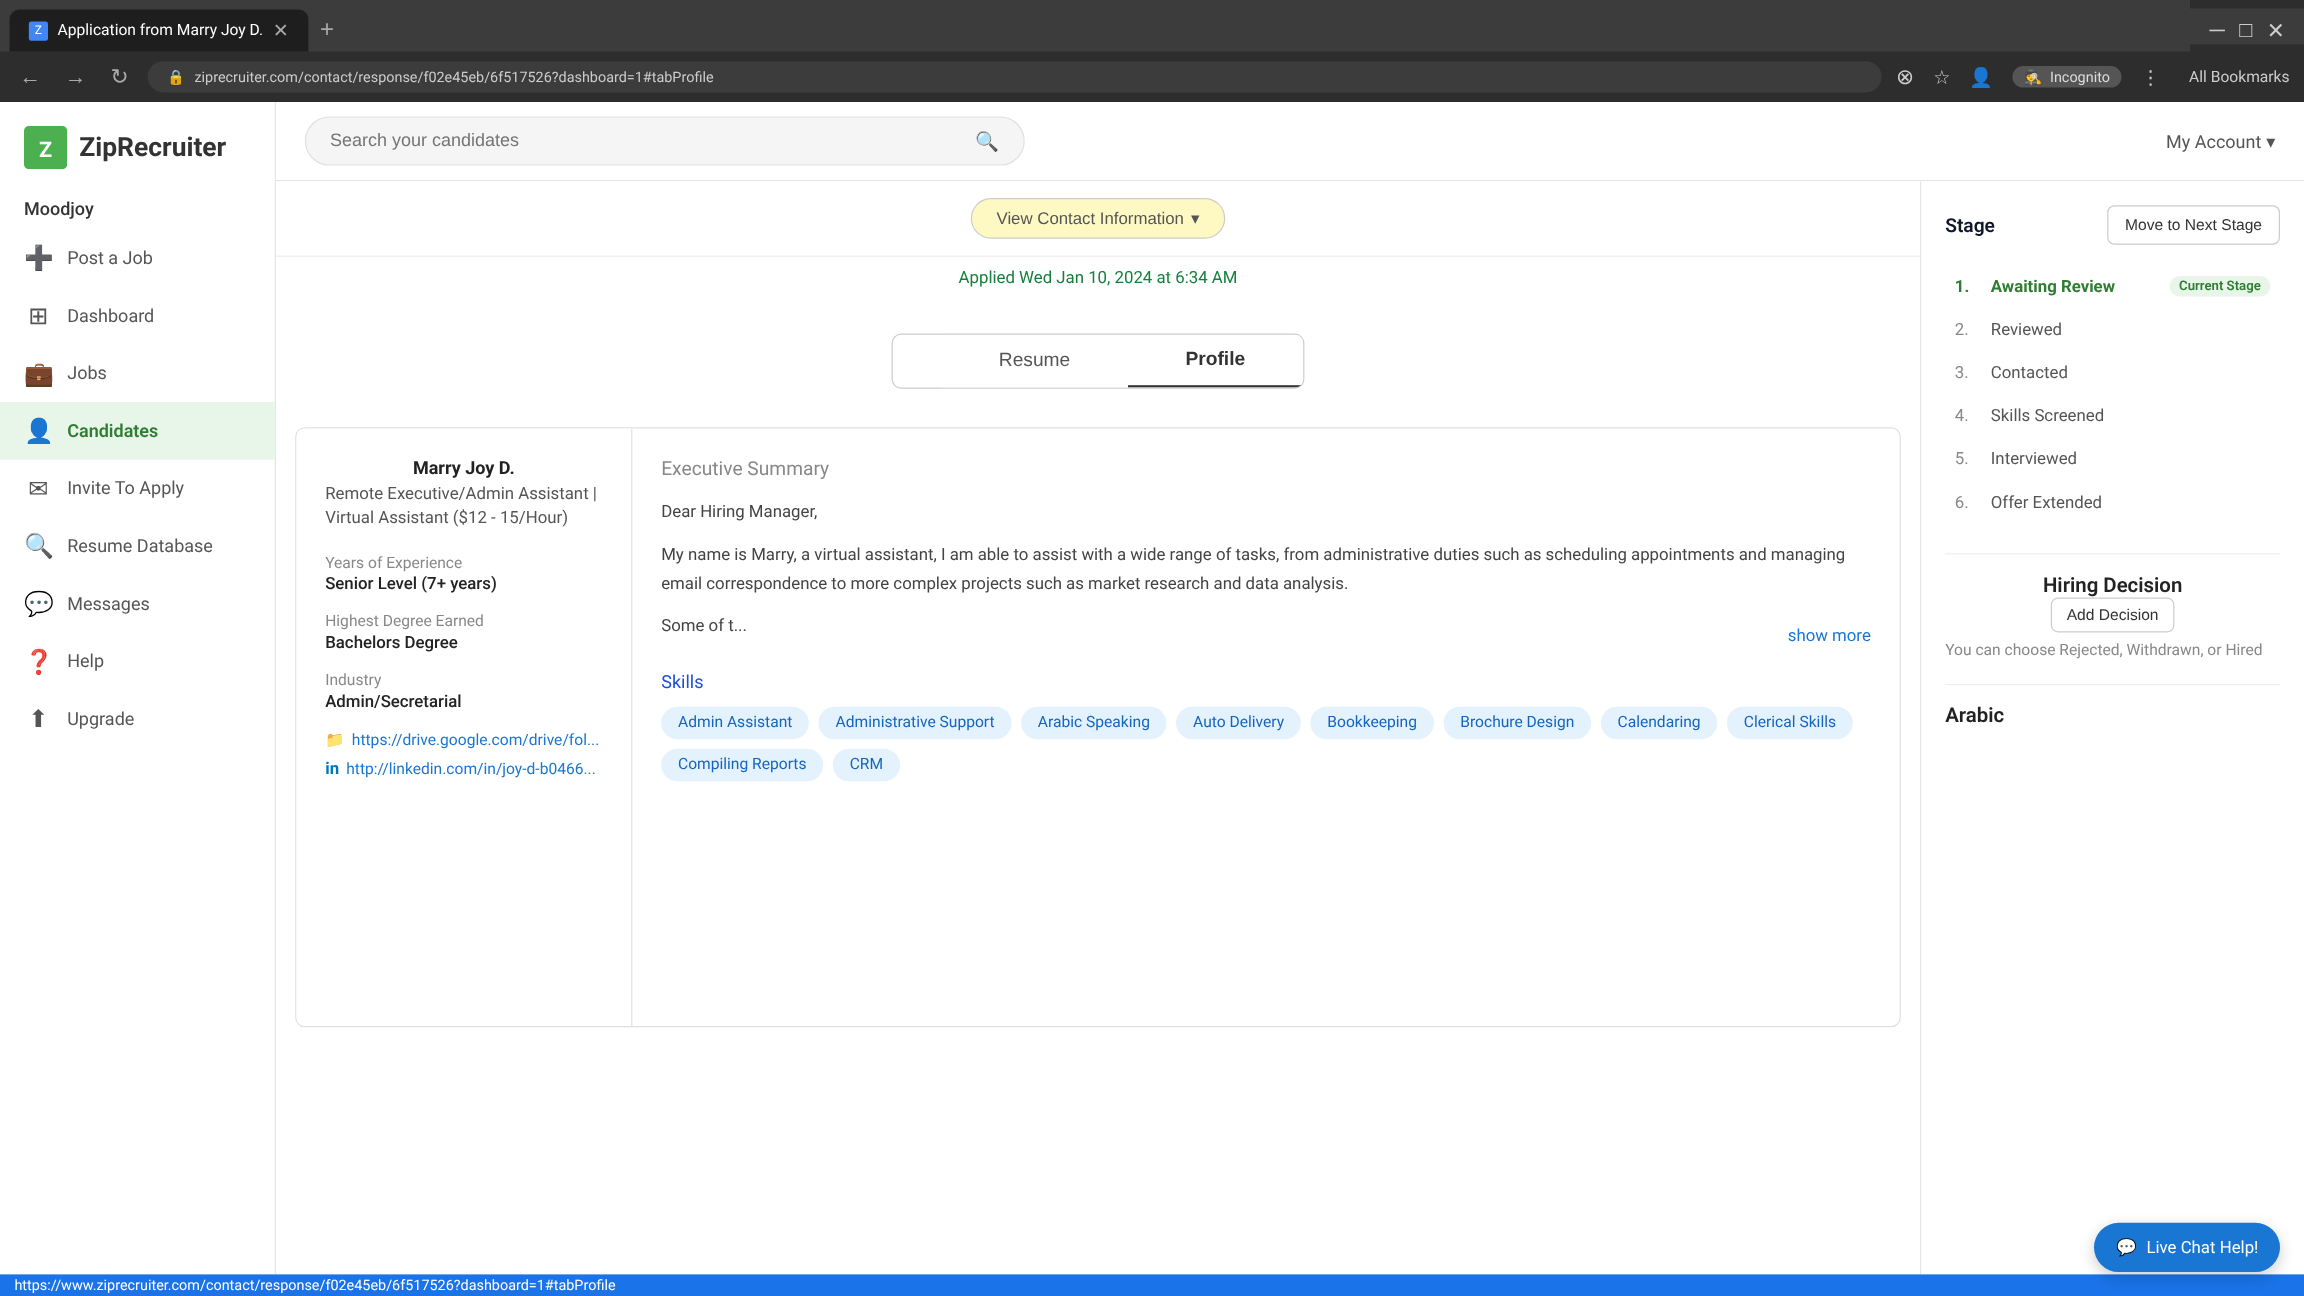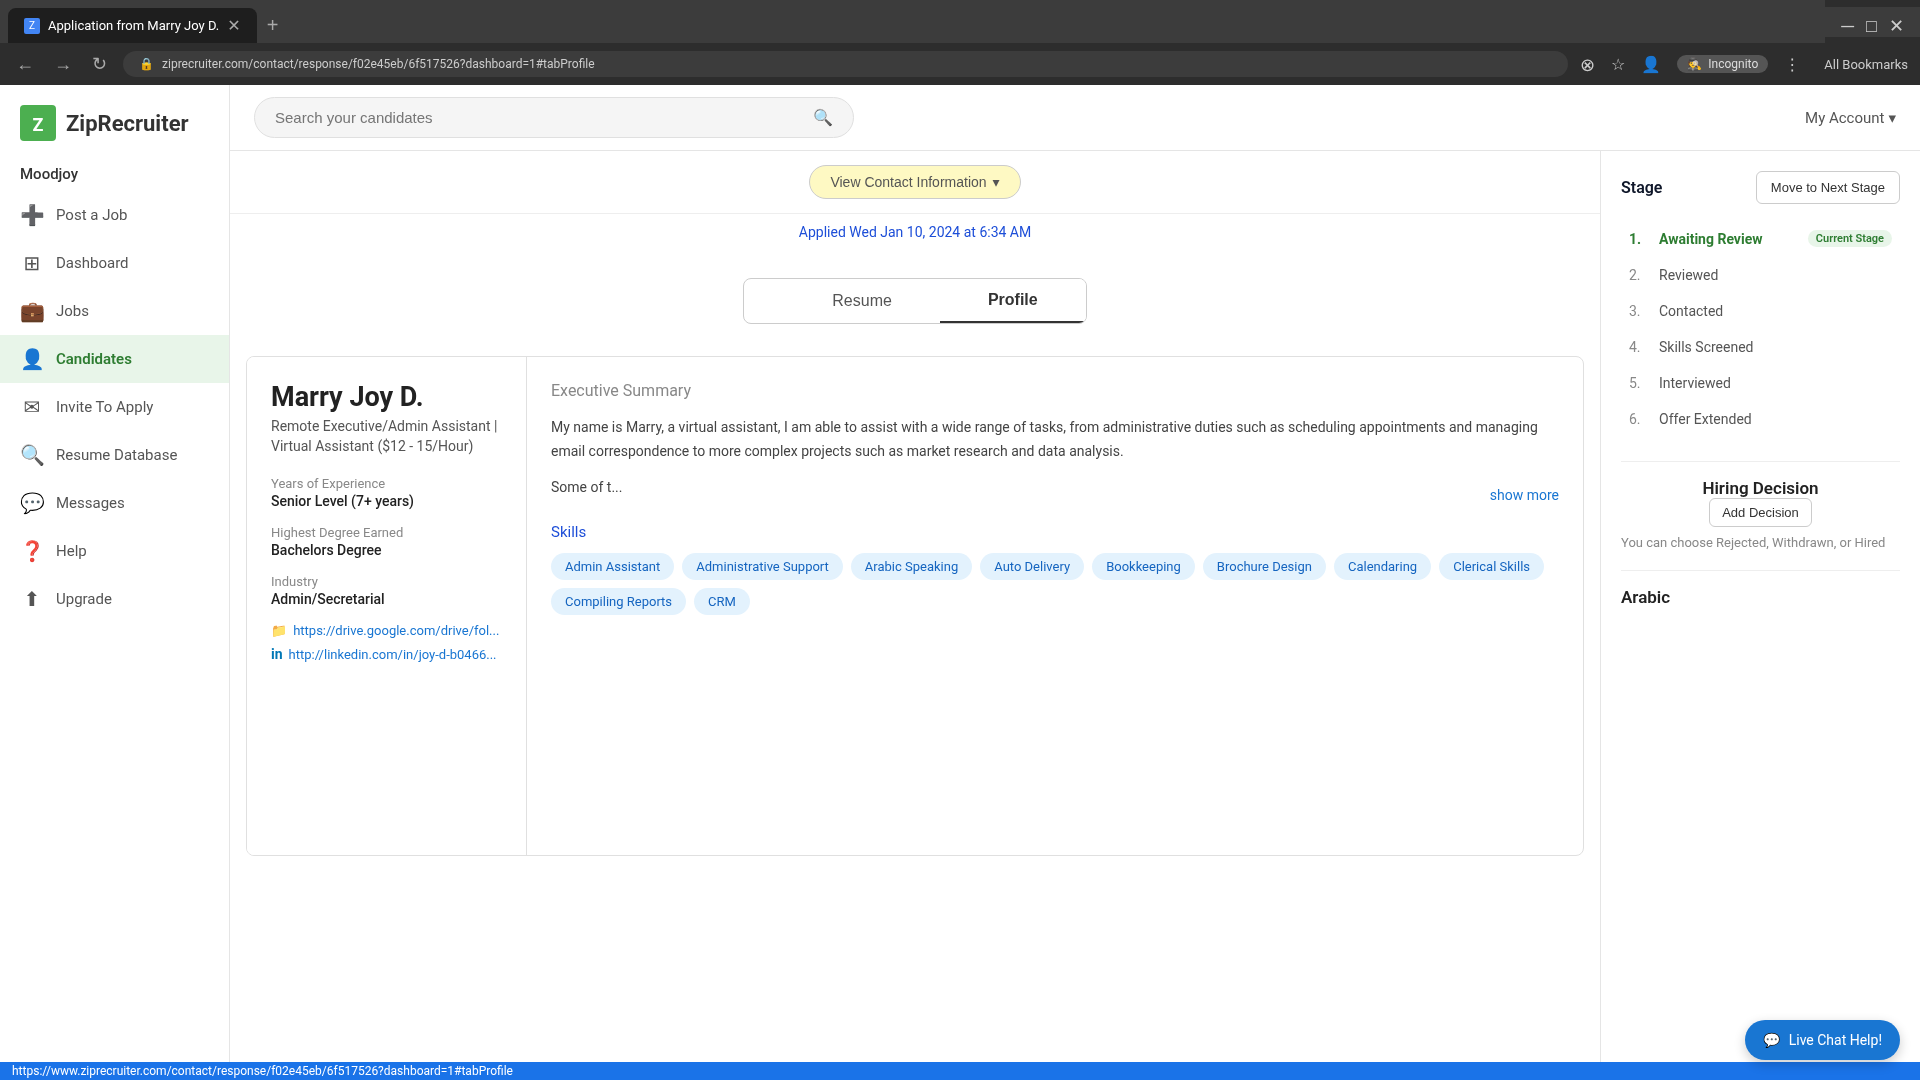--- a/index.html
+++ b/index.html
@@ -42,27 +42,27 @@
     .search-bar input { background: none; border: none; outline: none; font-size: 15px; color: #999; width: 100%; }
     .header-right { margin-left: auto; color: #555; font-size: 15px; display: flex; align-items: center; gap: 4px; cursor: pointer; }
 
     
     .main-content { flex: 1; display: flex; overflow: hidden; }
 
     
     .center-panel { flex: 1; overflow-y: auto; background: #fff; }
     .view-contact-bar { display: flex; justify-content: center; padding: 14px; border-bottom: 1px solid #eee; }
     .view-contact-btn { background: #fef9c3; border: 1px solid #ccc; border-radius: 20px; padding: 8px 20px; font-size: 14px; color: #555; cursor: pointer; display: flex; align-items: center; gap: 6px; }
-    .applied-info { text-align: center; padding: 10px; color: #1d4ed8; font-size: 14px; }
+    .applied-info { text-align: center; padding: 10px; color: #15803d; font-size: 14px; }
     .tabs-row { display: flex; justify-content: center; gap: 0; margin: 16px auto; border: 1px solid #ccc; border-radius: 8px; overflow: hidden; width: fit-content; padding-left: 40px; }
     .tab-btn { padding: 12px 48px; font-size: 16px; cursor: pointer; background: #fff; border: none; color: #555; }
     .tab-btn.active { background: #fff; font-weight: 600; color: #333; border-bottom: 2px solid #333; }
     .profile-content { display: flex; margin: 16px; gap: 0; border: 1px solid #e0e0e0; border-radius: 8px; overflow: hidden; min-height: 500px; }
     .profile-left { width: 280px; background: #fff; padding: 24px; border-right: 1px solid #e0e0e0; flex-shrink: 0; }
-    .profile-name { font-size: 27px; font-weight: 700; color: #222; margin-bottom: 4px; }
+    .profile-name { font-size: 15px; font-weight: 700; color: #222; margin-bottom: 4px; text-align: center; }
     .profile-title { font-size: 14px; color: #555; margin-bottom: 20px; line-height: 1.4; }
     .profile-section { margin-bottom: 16px; }
     .profile-label { font-size: 13px; color: #888; margin-bottom: 2px; }
     .profile-value { font-size: 14px; color: #222; font-weight: 500; }
     .profile-link { font-size: 13px; color: #1976d2; text-decoration: none; display: flex; align-items: center; gap: 6px; margin-bottom: 8px; }
     .profile-right { flex: 1; padding: 24px; }
     .exec-summary-title { font-size: 16px; color: #888; margin-bottom: 16px; }
     .exec-summary-body { font-size: 14px; color: #444; line-height: 1.7; }
     .show-more { color: #1976d2; font-size: 14px; cursor: pointer; float: right; margin-top: 8px; }
     .skills-section { margin-top: 24px; }
@@ -245,20 +245,21 @@
               <a class="profile-link">
                 <span style="font-weight:bold;color:#0077b5;font-size:14px">in</span>
                 <span>http://linkedin.com/in/joy-d-b0466...</span>
               </a>
             </div>
           </div>
 
           <div class="profile-right">
             <div class="exec-summary-title">Executive Summary</div>
             <div class="exec-summary-body">
+              <p style="margin-bottom:12px;">Dear Hiring Manager,</p>
               <p>My name is Marry, a virtual assistant, I am able to assist with a wide range of tasks, from administrative duties such as scheduling appointments and managing email correspondence to more complex projects such as market research and data analysis.</p>
               <p style="margin-top:12px; color:#444;">
                 <span>Some of t...</span>
                 <a class="show-more">show more</a>
               </p>
             </div>
 
             <div class="skills-section">
               <div class="skills-title">Skills</div>
               <div class="skills-tags" id="skills-container">

